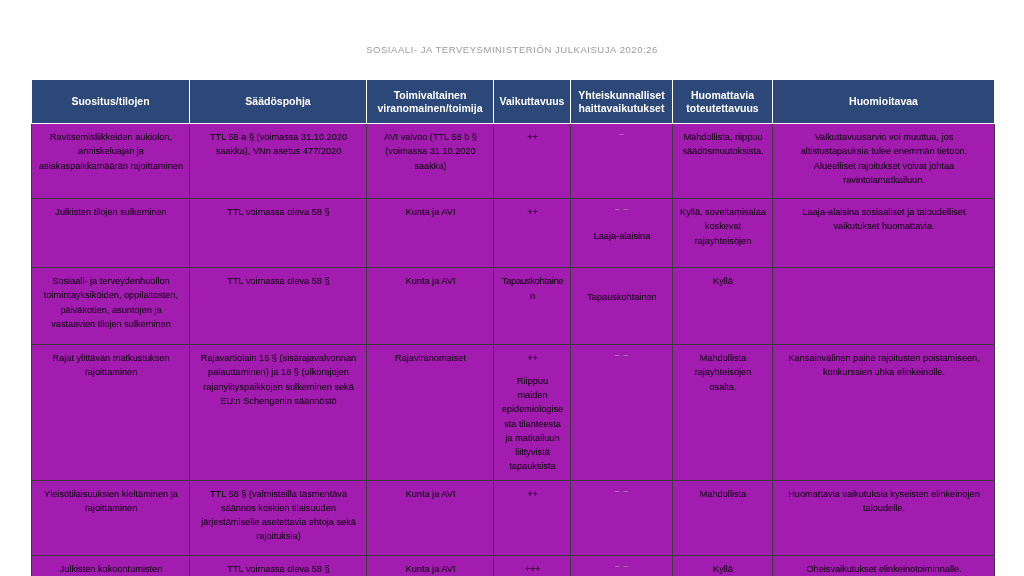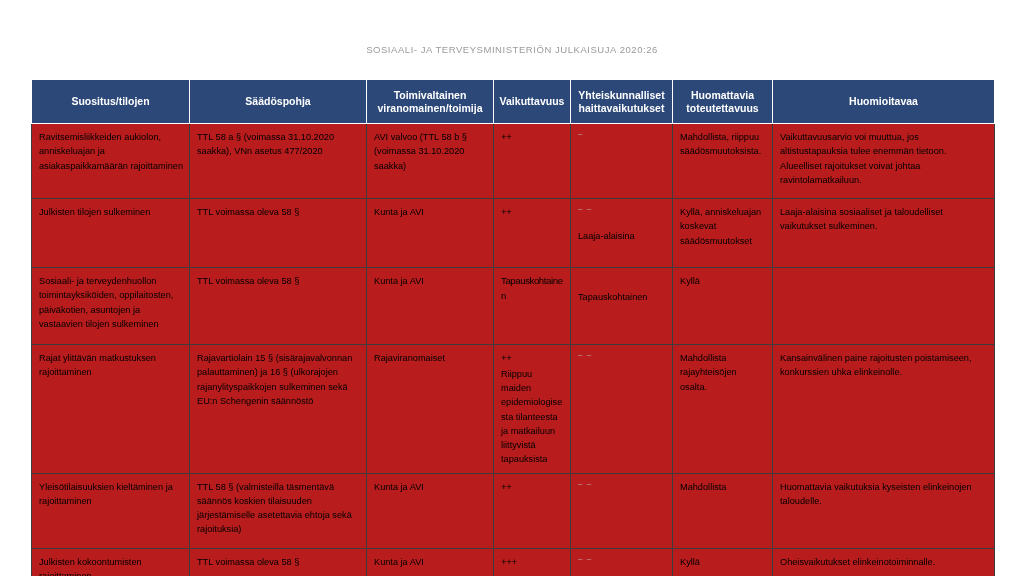--- a/index.html
+++ b/index.html
@@ -68,39 +68,40 @@
     border: 1px solid #ffffff;
     line-height: 1.22;
   }
 
   table.matrix tbody td {
     border: 1px solid #3c3c3c;
     vertical-align: top;
     font-size: 9.2px;
     line-height: 1.55;
     padding: 6px 6px 6px 7px;
-    background: #b91c1c;
+    background: #a21caf;
     word-wrap: break-word;
+    text-align: center;
   }
 
   tr.r0 td { height: 62px; }
   tr.r1 td { height: 56px; }
   tr.r2 td { height: 64px; }
   tr.r3 td { height: 76px; }
   tr.r4 td { height: 62px; margin-top: 43px; }
   tr.r5 td { height: 38px; }
 
   .rating {
     display: block;
     letter-spacing: -0.4px;
     font-size: 9.6px;
   }
   .rating + .sub {
     display: block;
-    margin-top: 1px;
+    margin-top: 8px;
   }
 
   .faint-dashes {
     display: block;
     color: #b5b5b5;
     font-size: 8px;
     line-height: 1;
     letter-spacing: 1px;
     margin-bottom: 1px;
   }
@@ -159,22 +160,22 @@
           <td>TTL voimassa oleva 58 §</td>
           <td>Kunta ja AVI</td>
           <td>
             <span class="rating">++</span>
             <span class="sub"></span>
           </td>
           <td>
             <span class="faint-dashes">– –</span>
             <span class="cell-text">Laaja-alaisina</span>
           </td>
-          <td>Kyllä, anniskeluajan koskevat säädösmuutokset</td>
-          <td>Laaja-alaisina sosiaaliset ja taloudelliset vaikutukset sulkeminen.</td>
+          <td>Kyllä, soveltamisalaa koskevat rajayhteisöjen</td>
+          <td>Laaja-alaisina sosiaaliset ja taloudelliset vaikutukset huomattavia.</td>
         </tr>
 
         <tr class="r2">
           <td>Sosiaali- ja terveydenhuollon toimintayksiköiden, oppilaitosten, päiväkotien, asuntojen ja vastaavien tilojen sulkeminen</td>
           <td>TTL voimassa oleva 58 §</td>
           <td>Kunta ja AVI</td>
           <td>
             <span class="rating">Tapauskohtainen</span>
             <span class="sub"></span>
           </td>

